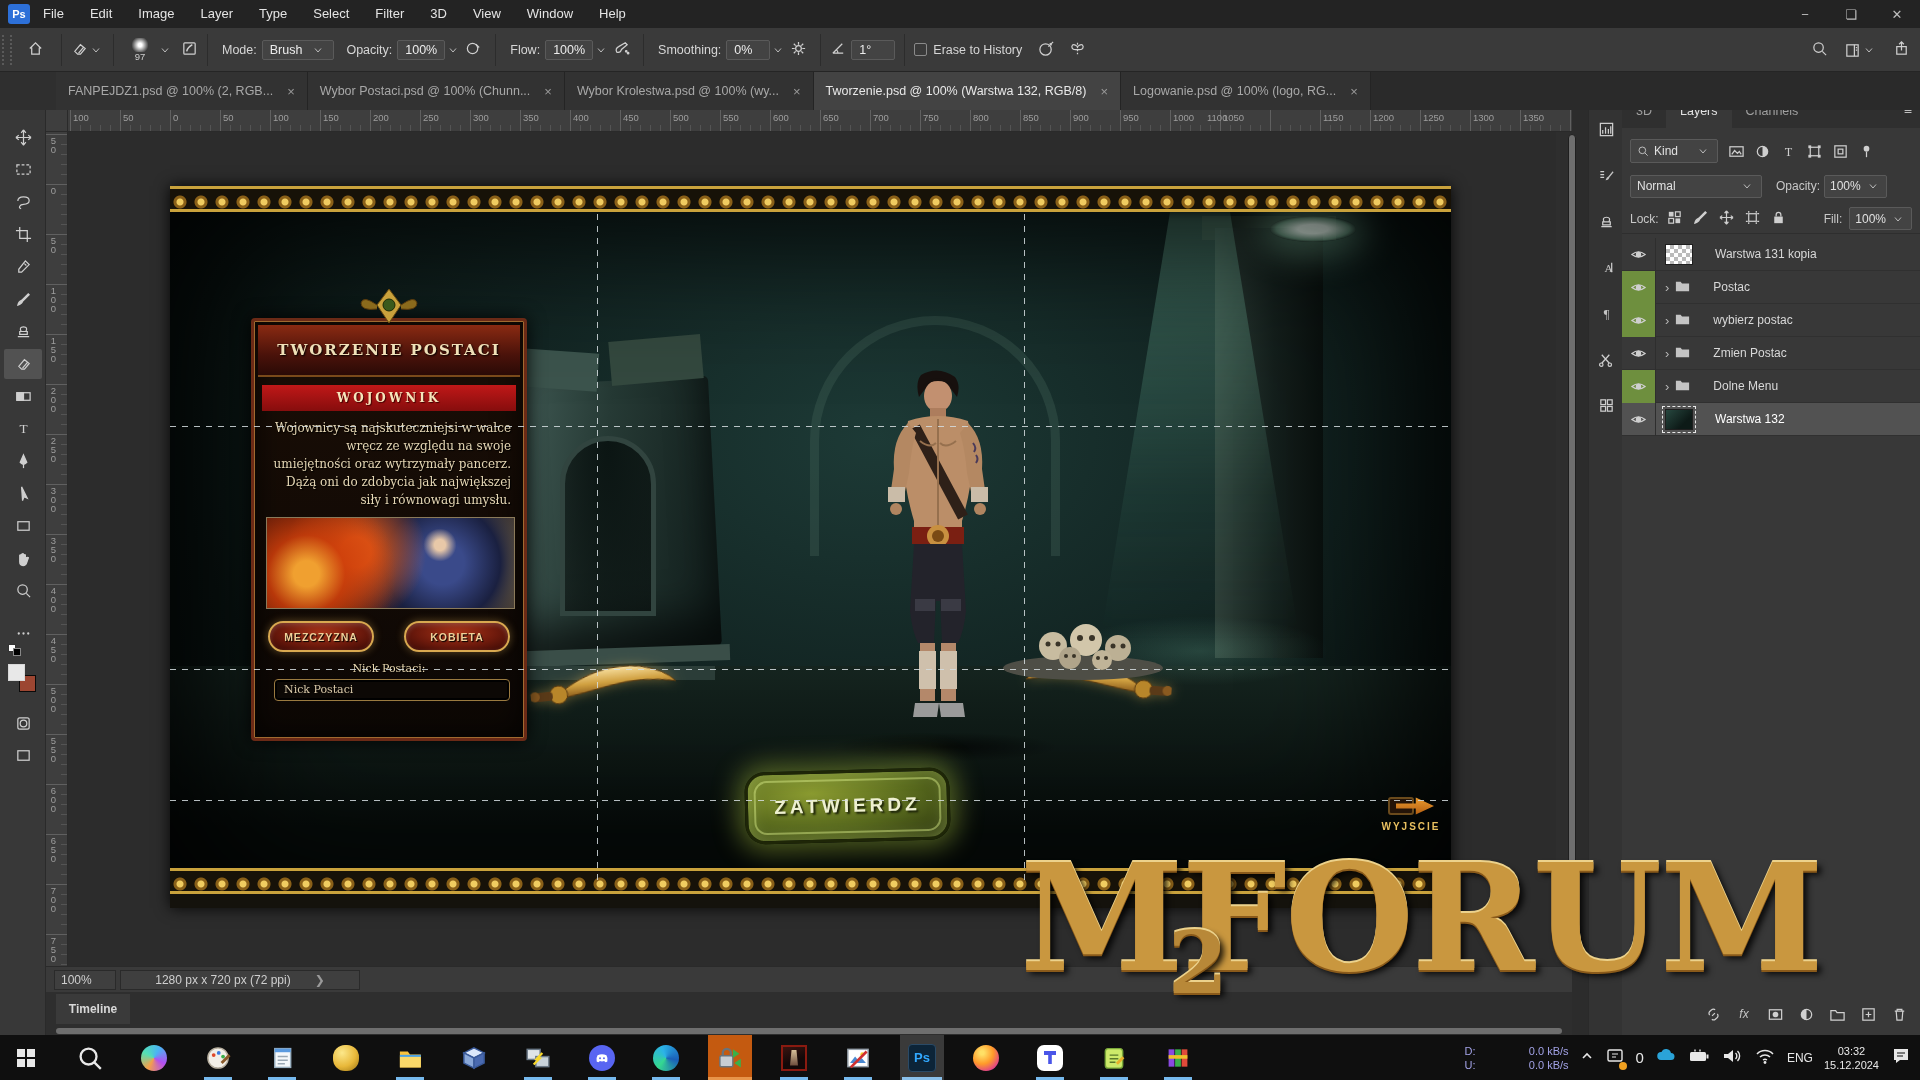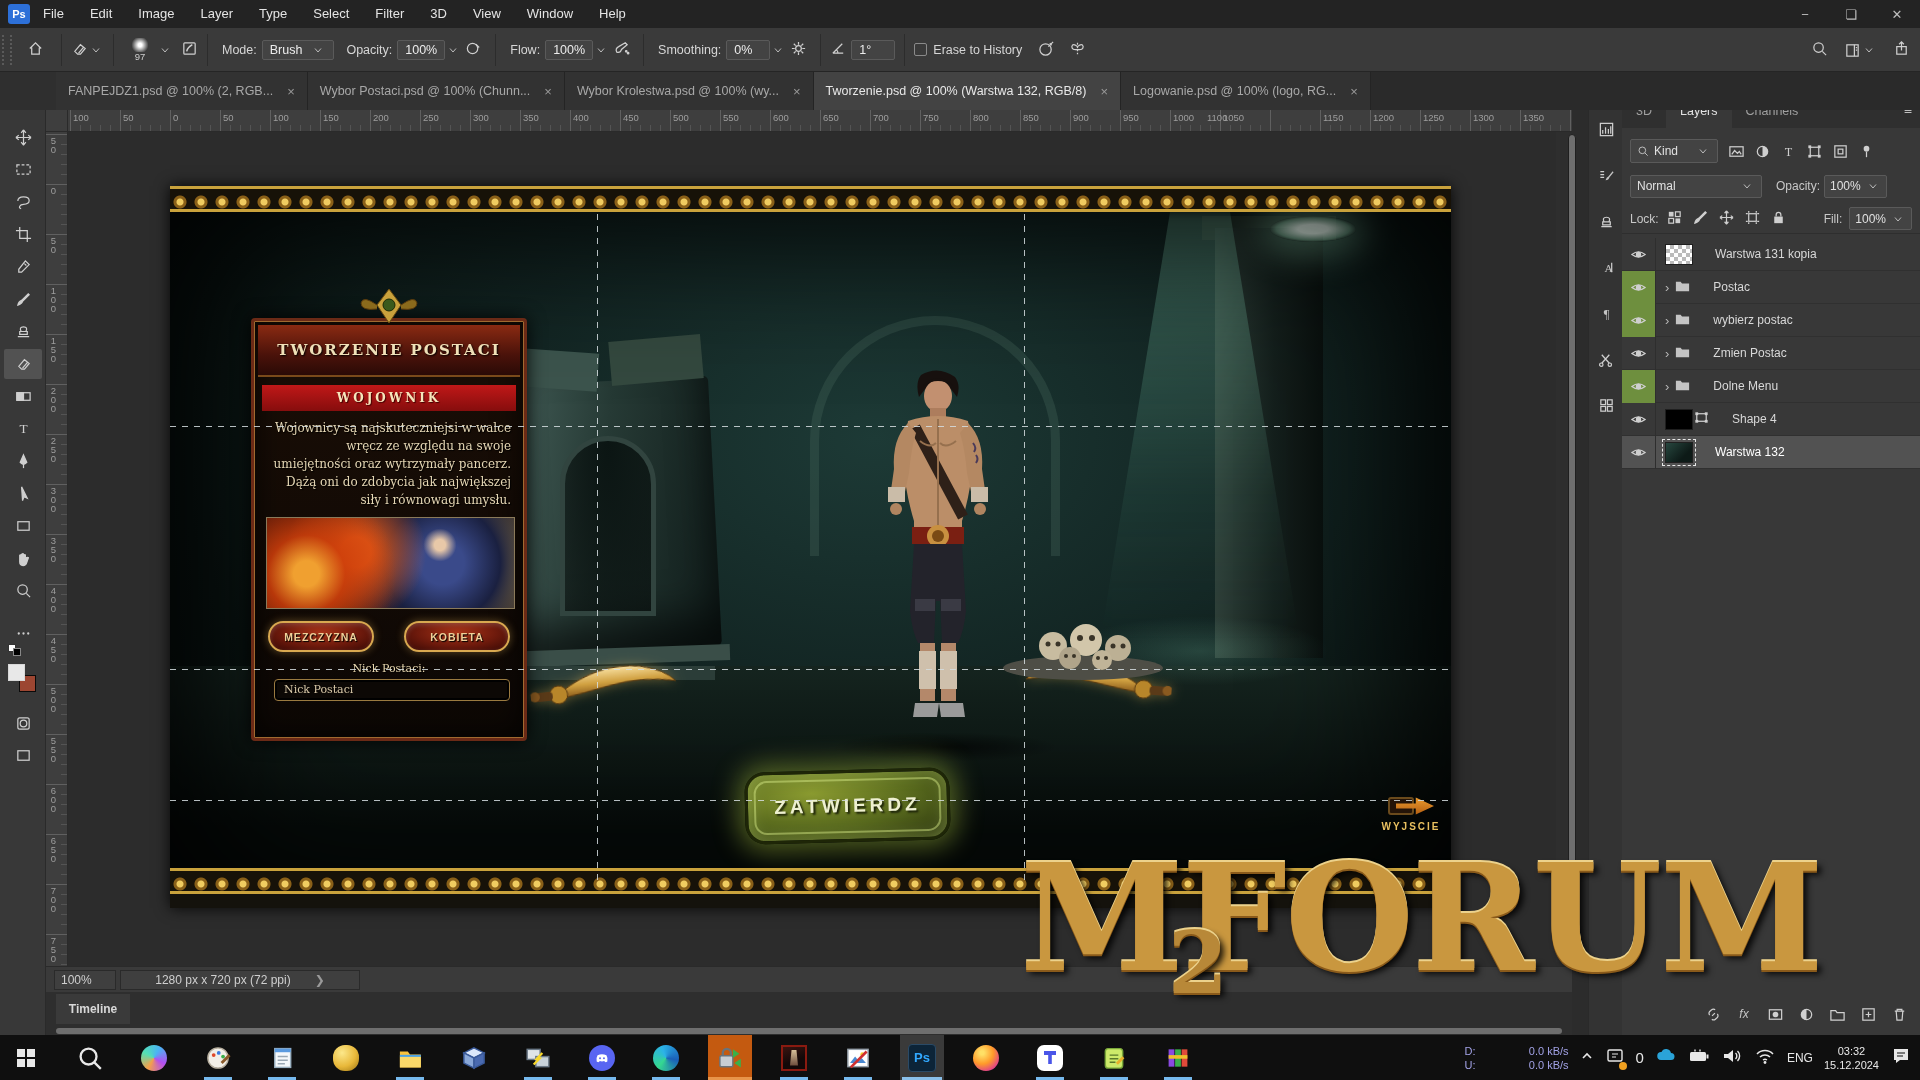--- a/index.html
+++ b/index.html
@@ -927,37 +927,20 @@
               <path d="M2 9 Q9 3.5 16 9 Q9 14.5 2 9 Z"></path>
               <circle cx="9" cy="9" r="2.2" fill="#cfcfcf"></circle>
             </svg>
           </div>
           <div><span class="grpchev">›</span></div>
           <div><svg class="ic " viewBox="0 0 18 18">
               <path d="M2 5 h5 l1.5 2 H16 v8 H2 Z" fill="#c4c4c4" stroke="none"></path>
             </svg></div>
           <span class="lname">Dolne Menu</span>
         </div>
-        <div class="lrow">
-          <div class="eyecell">
-            <svg class="ic " viewBox="0 0 18 18">
-              <path d="M2 9 Q9 3.5 16 9 Q9 14.5 2 9 Z"></path>
-              <circle cx="9" cy="9" r="2.2" fill="#cfcfcf"></circle>
-            </svg>
-          </div>
-          <div class="thumb" style="background: rgb(0, 0, 0);"></div>
-          <div><svg class="ic " viewBox="0 0 18 18">
-              <rect x="4" y="5" width="10" height="8"></rect>
-              <rect x="2.5" y="3.5" width="3" height="3" fill="#cfcfcf" stroke="none"></rect>
-              <rect x="12.5" y="3.5" width="3" height="3" fill="#cfcfcf" stroke="none"></rect>
-              <rect x="2.5" y="11.5" width="3" height="3" fill="#cfcfcf" stroke="none"></rect>
-              <rect x="12.5" y="11.5" width="3" height="3" fill="#cfcfcf" stroke="none"></rect>
-            </svg></div>
-          <span class="lname">Shape 4</span>
-        </div>
         <div class="lrow selected">
           <div class="eyecell">
             <svg class="ic " viewBox="0 0 18 18">
               <path d="M2 9 Q9 3.5 16 9 Q9 14.5 2 9 Z"></path>
               <circle cx="9" cy="9" r="2.2" fill="#cfcfcf"></circle>
             </svg>
           </div>
           <div class="thumb imgthumb"></div>
           <span class="lname" style="color: rgb(255, 255, 255);">Warstwa 132</span>
         </div>

